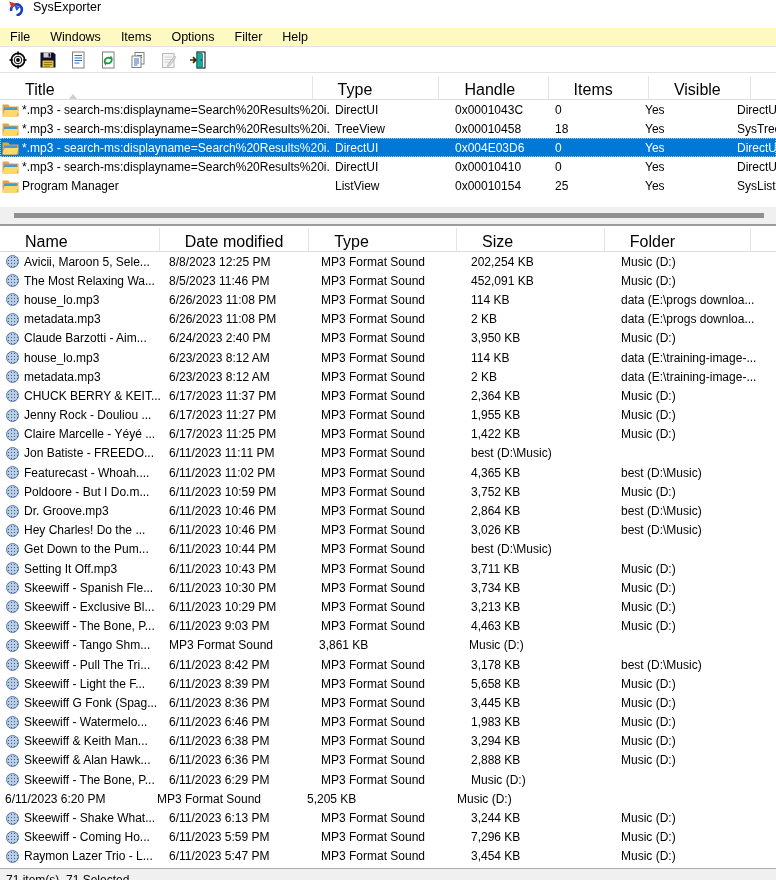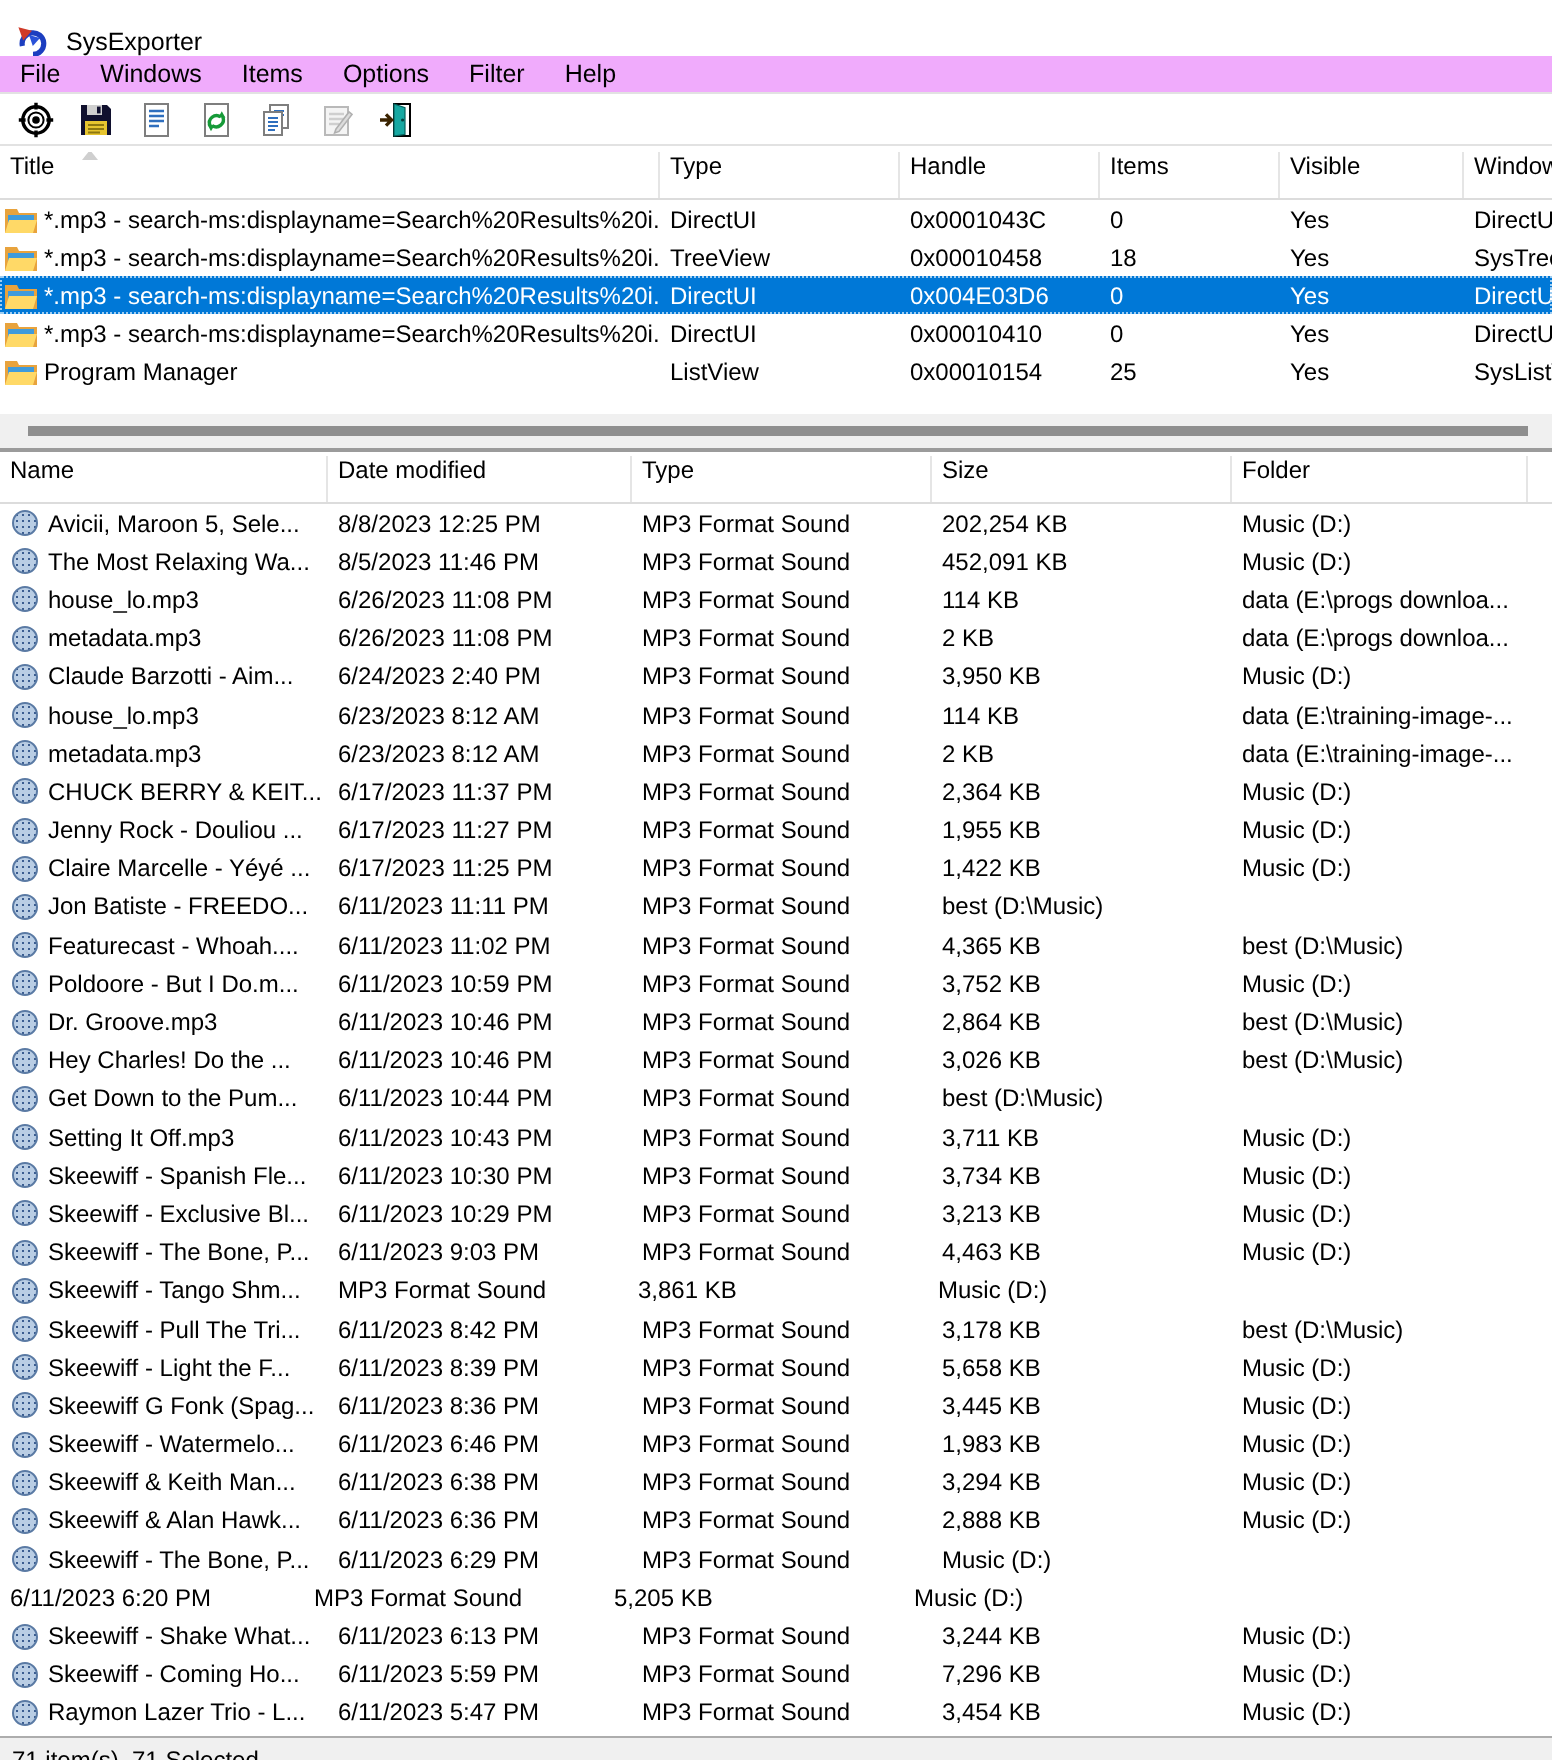--- a/index.html
+++ b/index.html
@@ -4,36 +4,36 @@
 <style>
   * { margin:0; padding:0; box-sizing:border-box; }
   html,body { width:776px; height:880px; }
   body {
     position:relative; overflow:hidden; background:#fff; color:#000;
     font-family:"Liberation Sans","DejaVu Sans",sans-serif; font-size:12px;
   }
   .abs { position:absolute; left:0; right:0; }
 
   
-  .titlebar { top:0; height:28px; display:flex; align-items:flex-end; padding-left:8px; background:#fff; }
+  .titlebar { top:0; height:28px; display:flex; align-items:flex-start; padding-left:8px; background:#fff; }
   .titlebar .app-ico { width:16px; height:16px; margin-right:9px; }
   .titlebar .wtitle { font-size:12.5px; }
 
   
-  .menubar { top:28px; height:19px; display:flex; align-items:center; border-bottom:1px solid #e2e2e2; background:#f0abfc; }
+  .menubar { top:28px; height:19px; display:flex; align-items:center; border-bottom:1px solid #e2e2e2; background:#fef9c3; }
   .menu-item { padding:0 10px; height:100%; display:flex; align-items:center; font-size:12.5px; cursor:default; }
 
   
   .toolbar { top:47px; height:26px; display:flex; align-items:center; gap:9px; padding-left:7px; border-bottom:1px solid #e2e2e2; background:#fff; }
   .tool-btn { width:21px; height:21px; display:flex; align-items:center; justify-content:center; }
   .tool-btn svg { width:18px; height:18px; }
 
   
   .lv-header { display:flex; background:#fff; border-bottom:1px solid #dcdcdc; }
-  .lv-hcell { display:flex; align-items:flex-start; padding-left:5px; border-right:1px solid #e5e5e5; overflow:hidden; white-space:nowrap; font-size:12px; height:100%; }
+  .lv-hcell { display:flex; align-items:flex-end; padding-left:5px; border-right:1px solid #e5e5e5; overflow:hidden; white-space:nowrap; font-size:16px; height:100%;margin-left:20px; }
   .sort-arrow { width:0; height:0; border-left:4px solid transparent; border-right:4px solid transparent; border-bottom:5px solid #cfcfcf; margin-left:14px; margin-top:-1px; }
 
   
   .top-header { top:76px; height:24px; }
   .top-rows { top:100px; height:96px; }
   .top-pane-fill { top:196px; height:11px; background:#fff; }
   .row { display:flex; align-items:center; white-space:nowrap; cursor:default; }
   .top-rows .row { height:19px; }
   .row .cell { overflow:hidden; white-space:nowrap; padding-left:5px; height:100%; display:flex; align-items:center; }
   .row.selected { background:#0078d7; color:#fff; outline:1px dotted #9ecdf2; outline-offset:-1px; }

